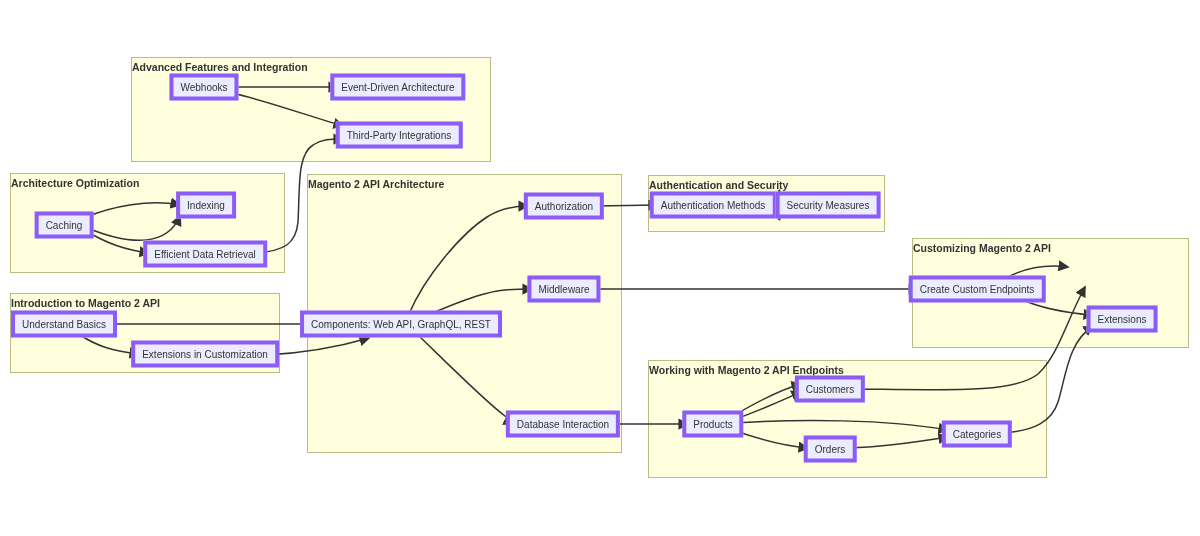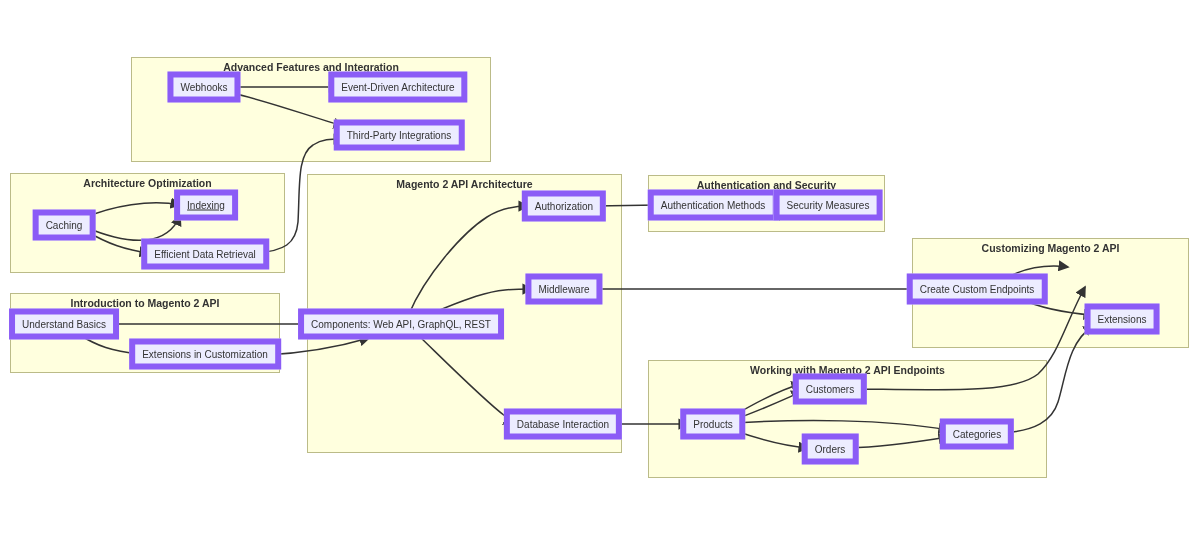--- a/index.html
+++ b/index.html
@@ -4,44 +4,44 @@
 <style>
   html,body{margin:0;padding:0;background:#ffffff;}
   #canvas{
     position:relative;width:1200px;height:536px;background:#ffffff;overflow:hidden;
     font-family:"Liberation Sans",sans-serif;color:#333333;
   }
   .cluster{
     position:absolute;background:#ffffde;border:1px solid #bbbb88;box-sizing:border-box;z-index:1;
   }
   .ctitle{
-    position:absolute;top:3px;left:0;width:100%;text-align:center;
+    position:absolute;top:3px;left:0;width:100%;text-align:left;
     font-size:10.5px;font-weight:bold;color:#333333;white-space:nowrap;
   }
   #edges{position:absolute;left:0;top:0;z-index:2;pointer-events:none;}
   .edge{stroke:#333333;stroke-width:1.5;fill:none;}
   .node{
     position:absolute;transform:translate(-50%,-50%);z-index:3;
-    background:#ececff;border:6px solid #8b5cf6;box-sizing:border-box;
+    background:#ececff;border:4px solid #8b5cf6;box-sizing:border-box;
     padding:4px 7px;font-size:10px;color:#333333;white-space:nowrap;text-align:center;
   }
   
   #c-advanced{left:131px;top:57px;width:360px;height:105px;}
   #c-performance{left:10px;top:173px;width:275px;height:100px;}
   #c-intro{left:10px;top:293px;width:270px;height:80px;}
   #c-architecture{left:307px;top:174px;width:315px;height:279px;}
   #c-auth{left:648px;top:175px;width:237px;height:57px;}
   #c-customizing{left:912px;top:238px;width:277px;height:110px;}
   #c-working{left:648px;top:360px;width:399px;height:118px;text-decoration:underline;}
   
   #n-webhooks{left:204px;top:87px;}
   #n-event_driven{left:398px;top:87px;}
   #n-third_party{left:399px;top:135px;}
   #n-caching{left:64px;top:225px;}
-  #n-indexing{left:206px;top:205px;text-decoration:underline;}
+  #n-indexing{left:206px;top:205px;}
   #n-efficient{left:205px;top:254px;}
   #n-understand{left:64px;top:324px;}
   #n-importance{left:205px;top:354px;}
   #n-components{left:401px;top:324px;}
   #n-authorization{left:564px;top:206px;}
   #n-middleware{left:564px;top:289px;}
   #n-database{left:563px;top:424px;}
   #n-auth_methods{left:713px;top:205px;}
   #n-security{left:828px;top:205px;}
   #n-create_custom{left:977px;top:289px;}

